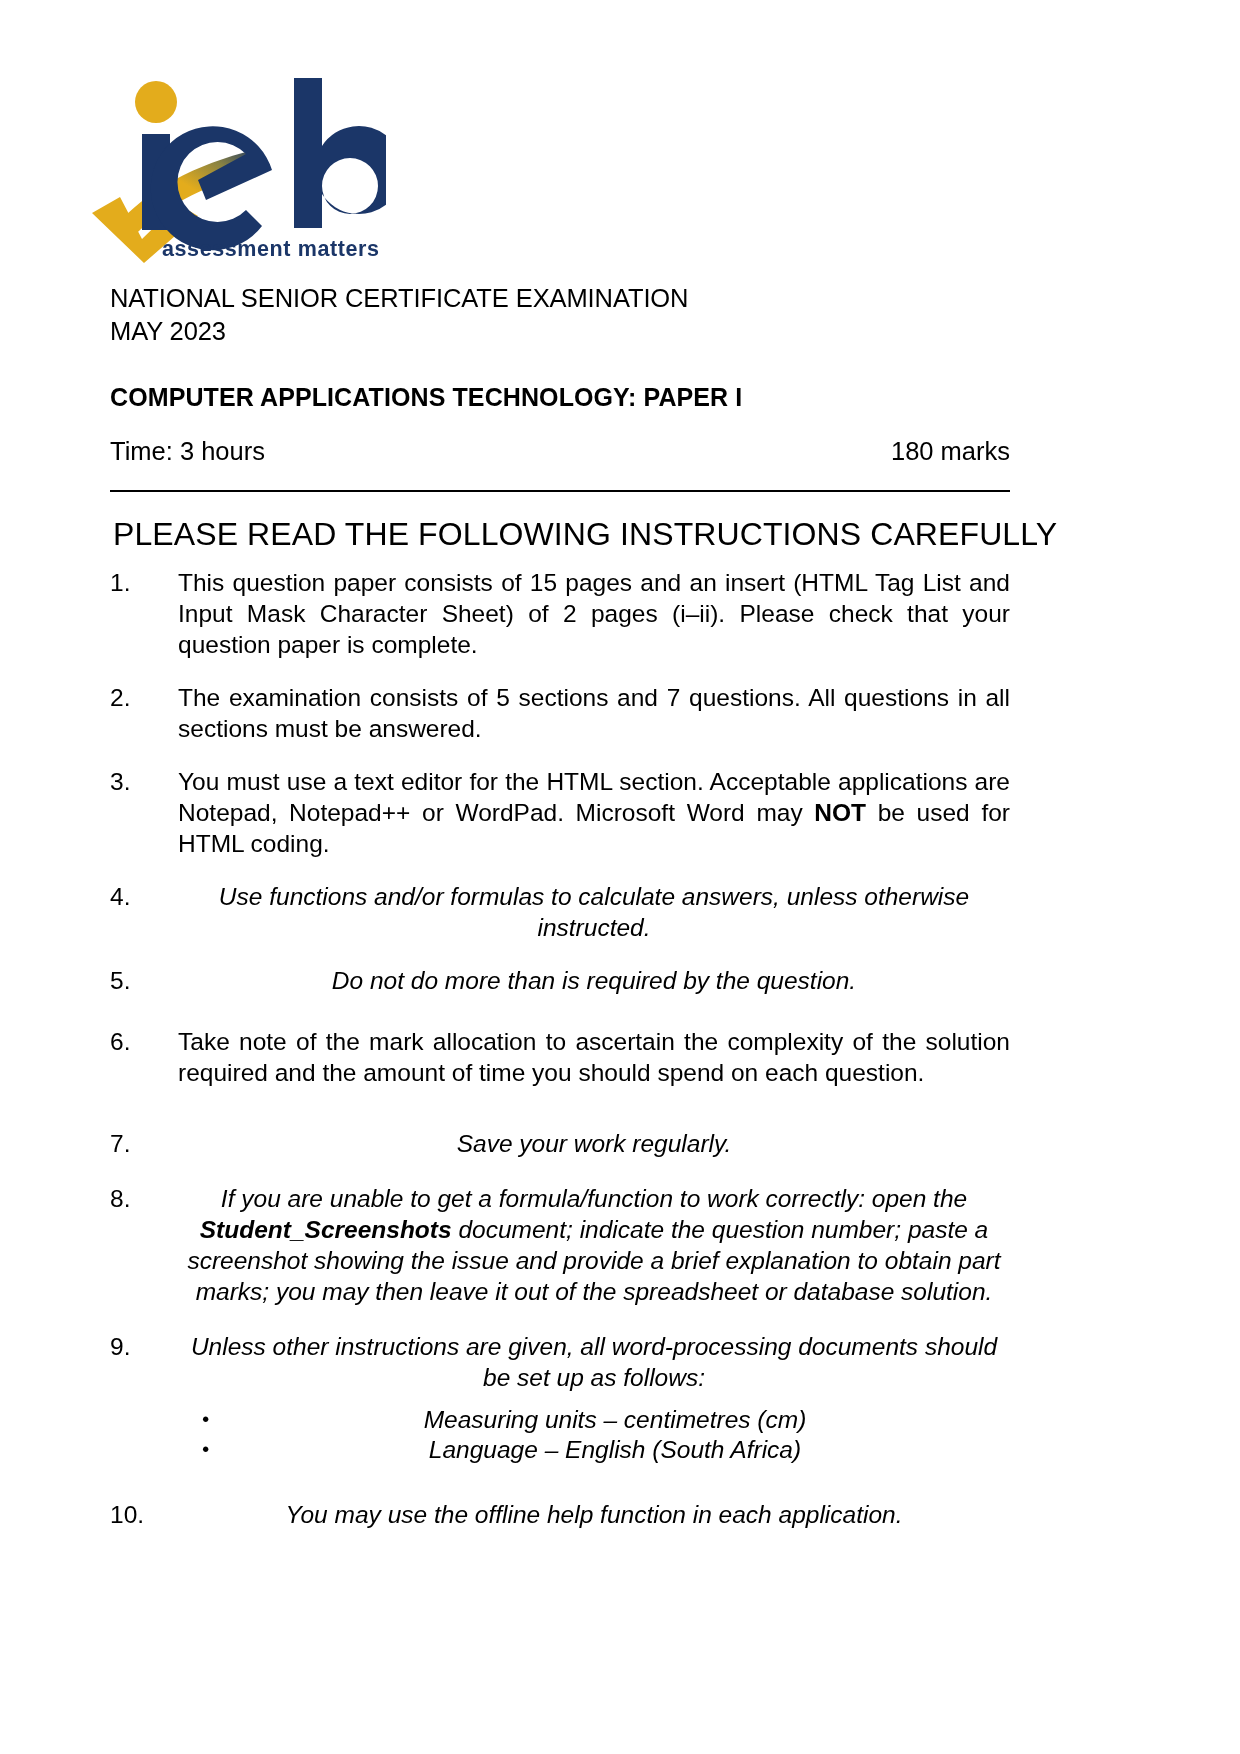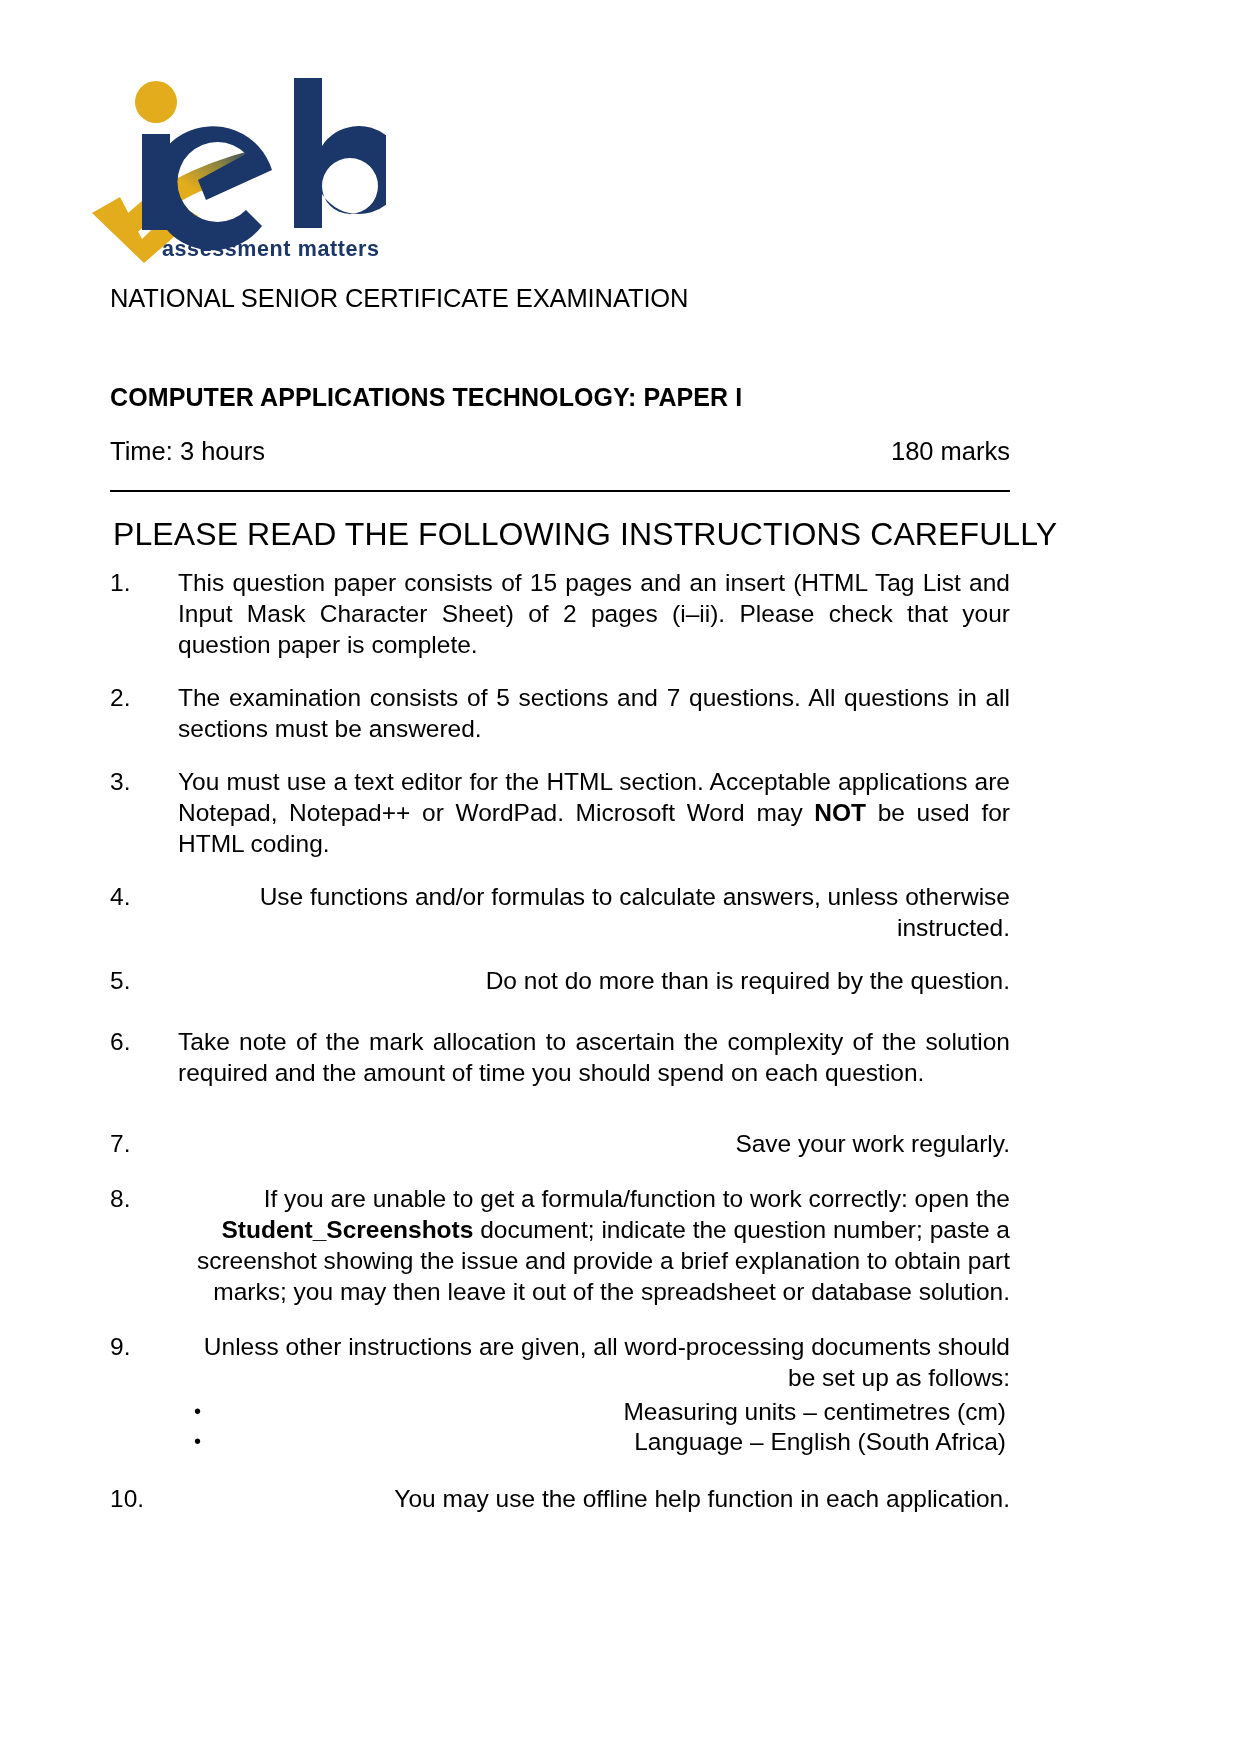--- a/index.html
+++ b/index.html
@@ -97,25 +97,25 @@
     font-size: 24.5px;
     line-height: 31px;
   }
   .instr-body {
     flex: 1 1 auto;
     font-size: 24.5px;
     line-height: 31px;
     text-align: justify;
     text-justify: inter-word;
   }
-  .instr-body.nojustify { text-align: right; }
+  .instr-body.nojustify { text-align: center; font-style: italic; }
 
   .sub-bullets {
     list-style: none;
-    margin: 4px;
+    margin: 12px;
     padding: 0;
   }
   .sub-bullets li {
     position: relative;
     padding-left: 42px;
     font-size: 24.5px;
     line-height: 30px;
   }
   .sub-bullets li:before {
     content: "\2022";
@@ -165,20 +165,21 @@
       <path d="M160 96 A40 40 0 1 0 160 152 L176 168 A62 62 0 1 1 186 112 L120 142 L112 122 Z" fill="#1b3668"></path>
 
       <path d="M208 20 h28 v68 a44 44 0 1 1 0 48 v34 h-28 Z M236 128 a28 28 0 1 0 56 0 a28 28 0 1 0 -56 0 Z" fill="#1b3668"></path>
 
       <text x="76" y="198" font-family="'Liberation Sans', sans-serif" font-size="21.5" font-weight="bold" letter-spacing="0.6" fill="#1b3668">assessment matters</text>
     </svg>
   </div>
 
   <div class="header-lines">
     <div>NATIONAL SENIOR CERTIFICATE EXAMINATION</div>
+    <div>MAY 2023</div>
   </div>
 
   <div class="paper-title">COMPUTER APPLICATIONS TECHNOLOGY: PAPER I</div>
 
   <div class="meta-row">
     <span>Time: 3 hours</span>
     <span>180 marks</span>
   </div>
 
   <div class="rule"></div>

